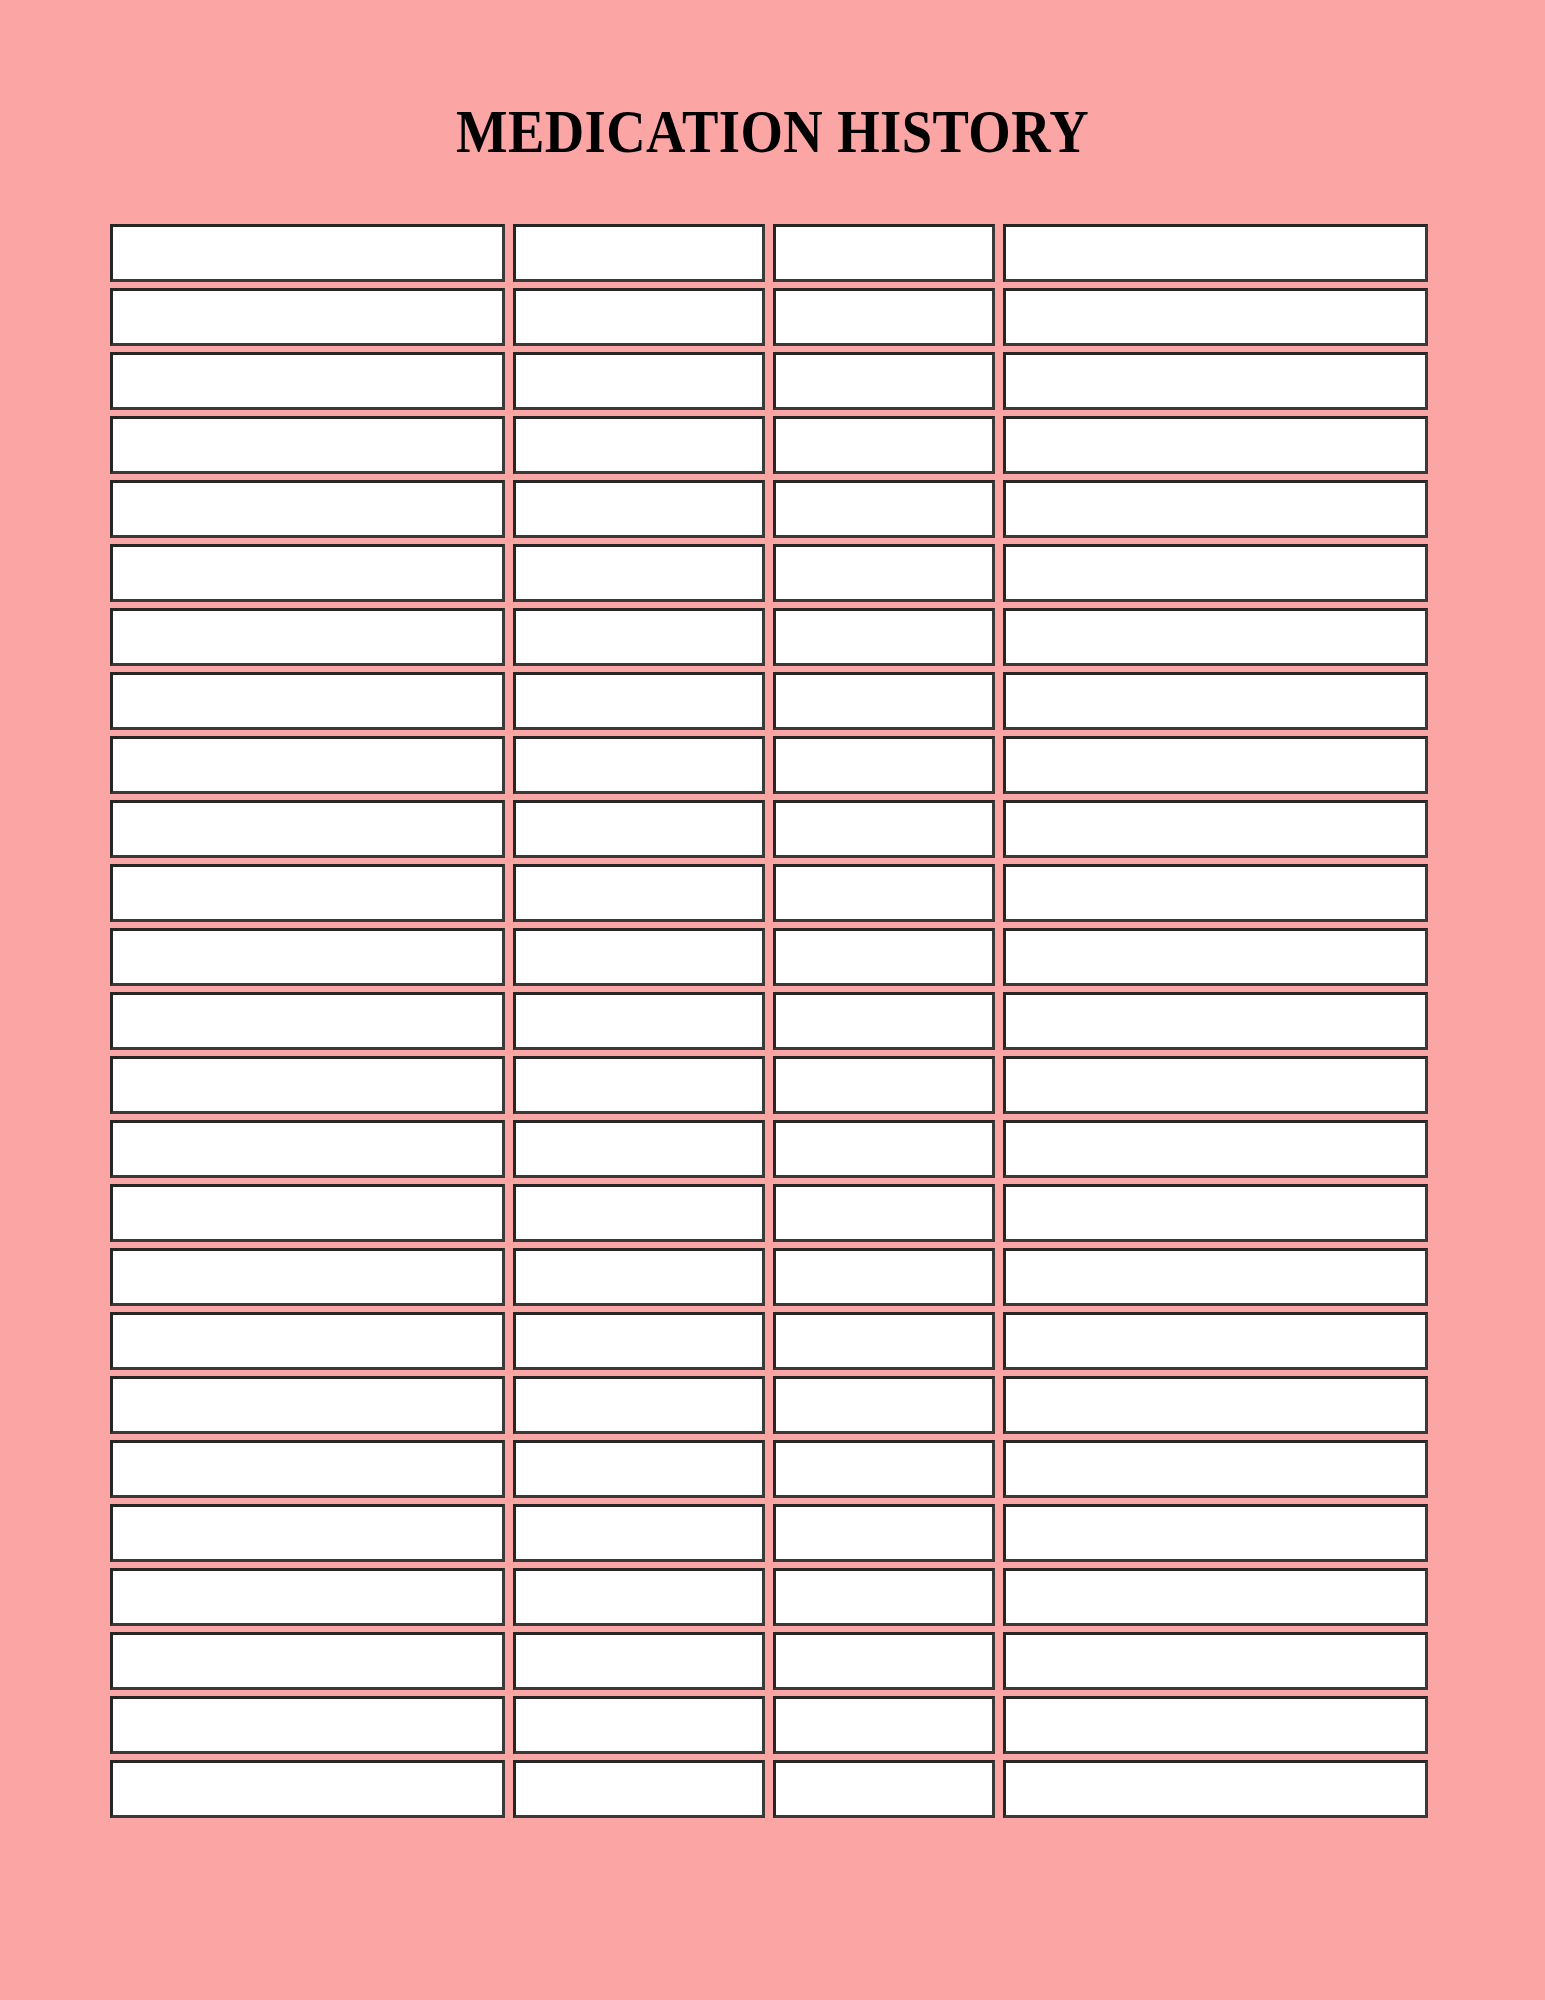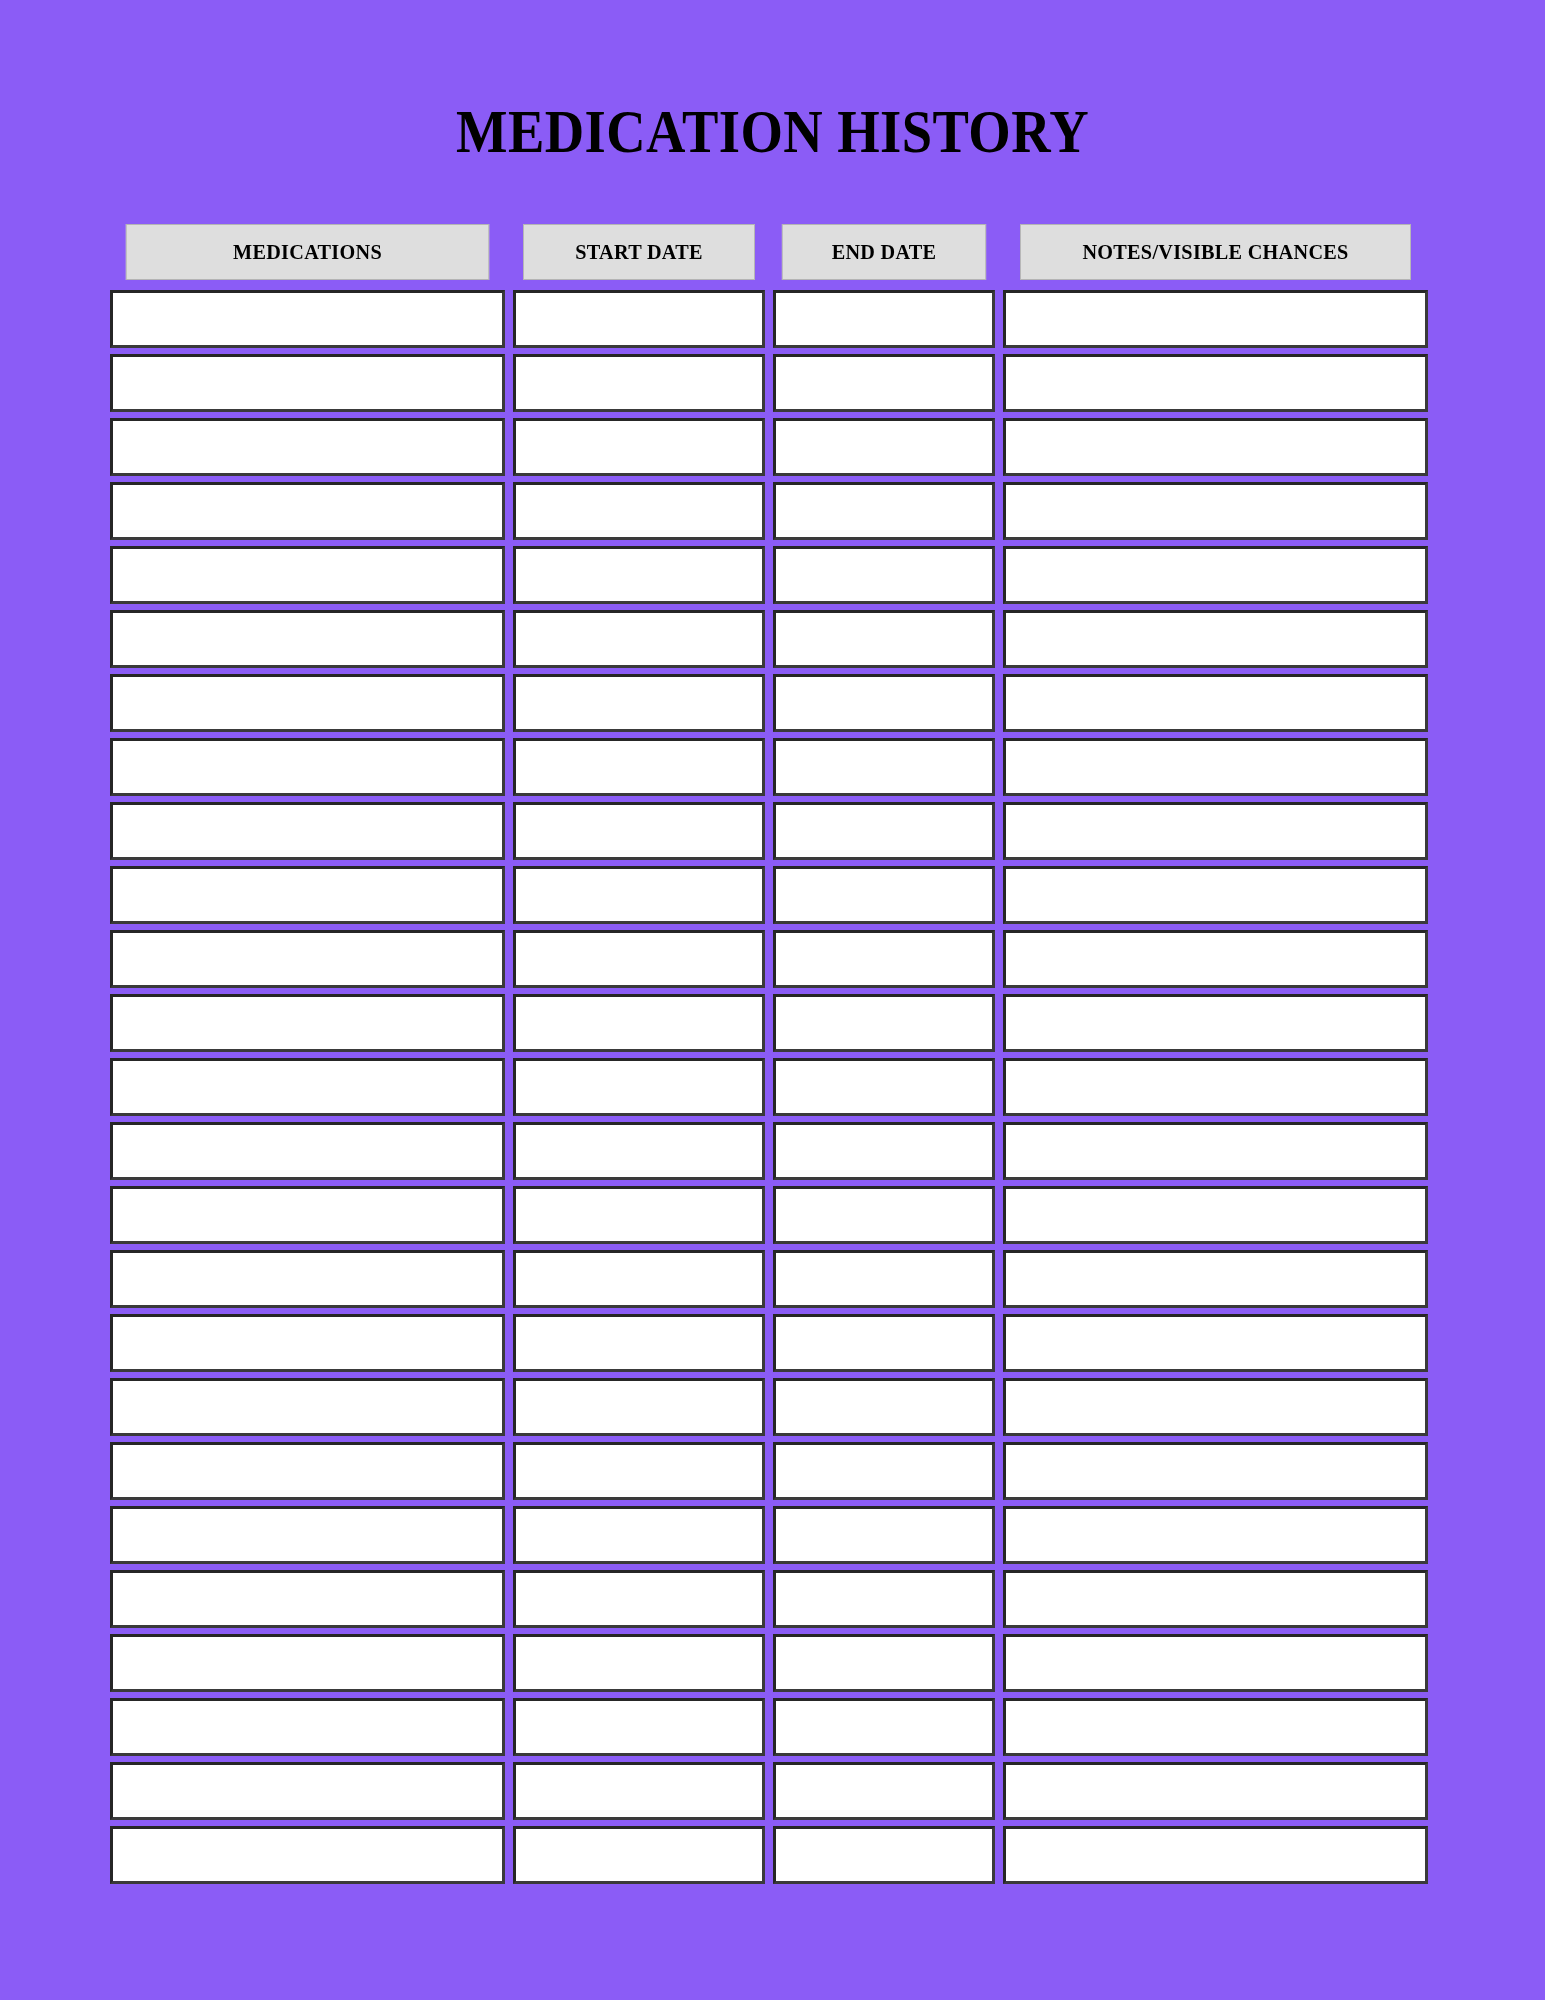--- a/index.html
+++ b/index.html
@@ -11,21 +11,21 @@
     width: 1545px;
     height: 2000px;
     font-family: "Liberation Serif", "DejaVu Serif", serif;
     -webkit-font-smoothing: antialiased;
   }
 
   .page {
     position: relative;
     width: 1545px;
     height: 2000px;
-    background: #8b5cf6;
+    background: #fca5a5;
     overflow: hidden;
   }
 
   
   .title {
     position: absolute;
     left: 0;
     top: 96px;
     width: 1545px;
     text-align: center;
@@ -99,26 +99,20 @@
 </style>
 </head>
 <body>
 
 <div class="page">
 
   <div class="title">MEDICATION HISTORY</div>
 
   <div class="table">
 
-    <div class="row header-row">
-      <div class="header-cell col-1">MEDICATIONS</div>
-      <div class="header-cell col-2">START DATE</div>
-      <div class="header-cell col-3">END DATE</div>
-      <div class="header-cell col-4">NOTES/VISIBLE CHANCES</div>
-    </div>
 
     <div id="table-body">
         <div class="row data-row">
           <div class="data-cell col-1"></div>
           <div class="data-cell col-2"></div>
           <div class="data-cell col-3"></div>
           <div class="data-cell col-4"></div>
         </div>
         <div class="row data-row">
           <div class="data-cell col-1"></div>

